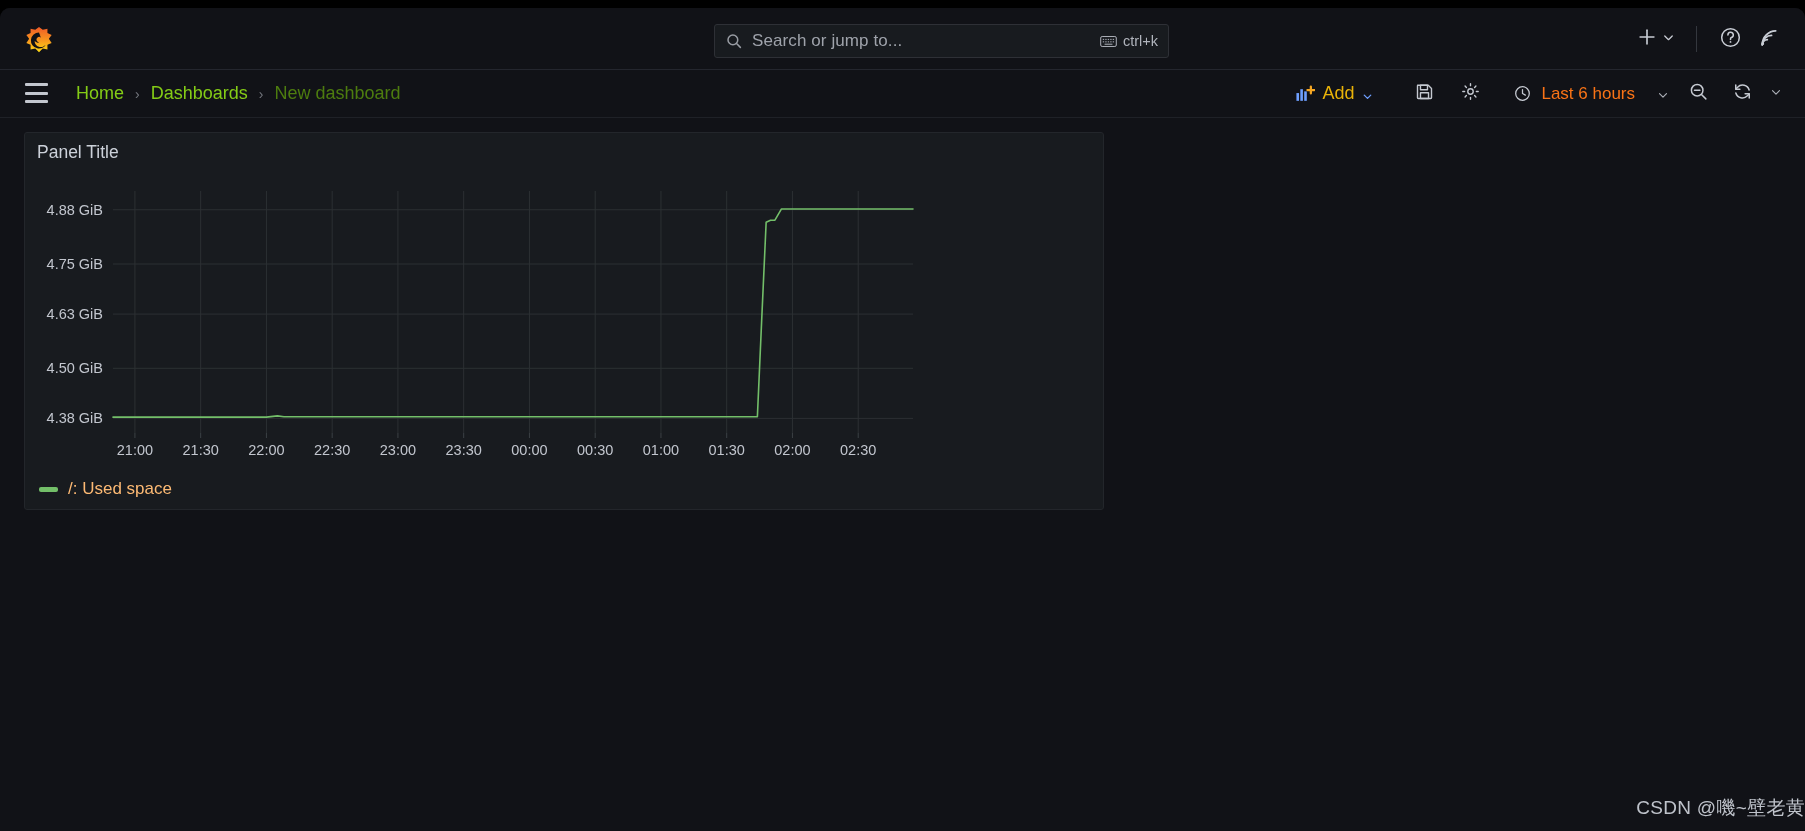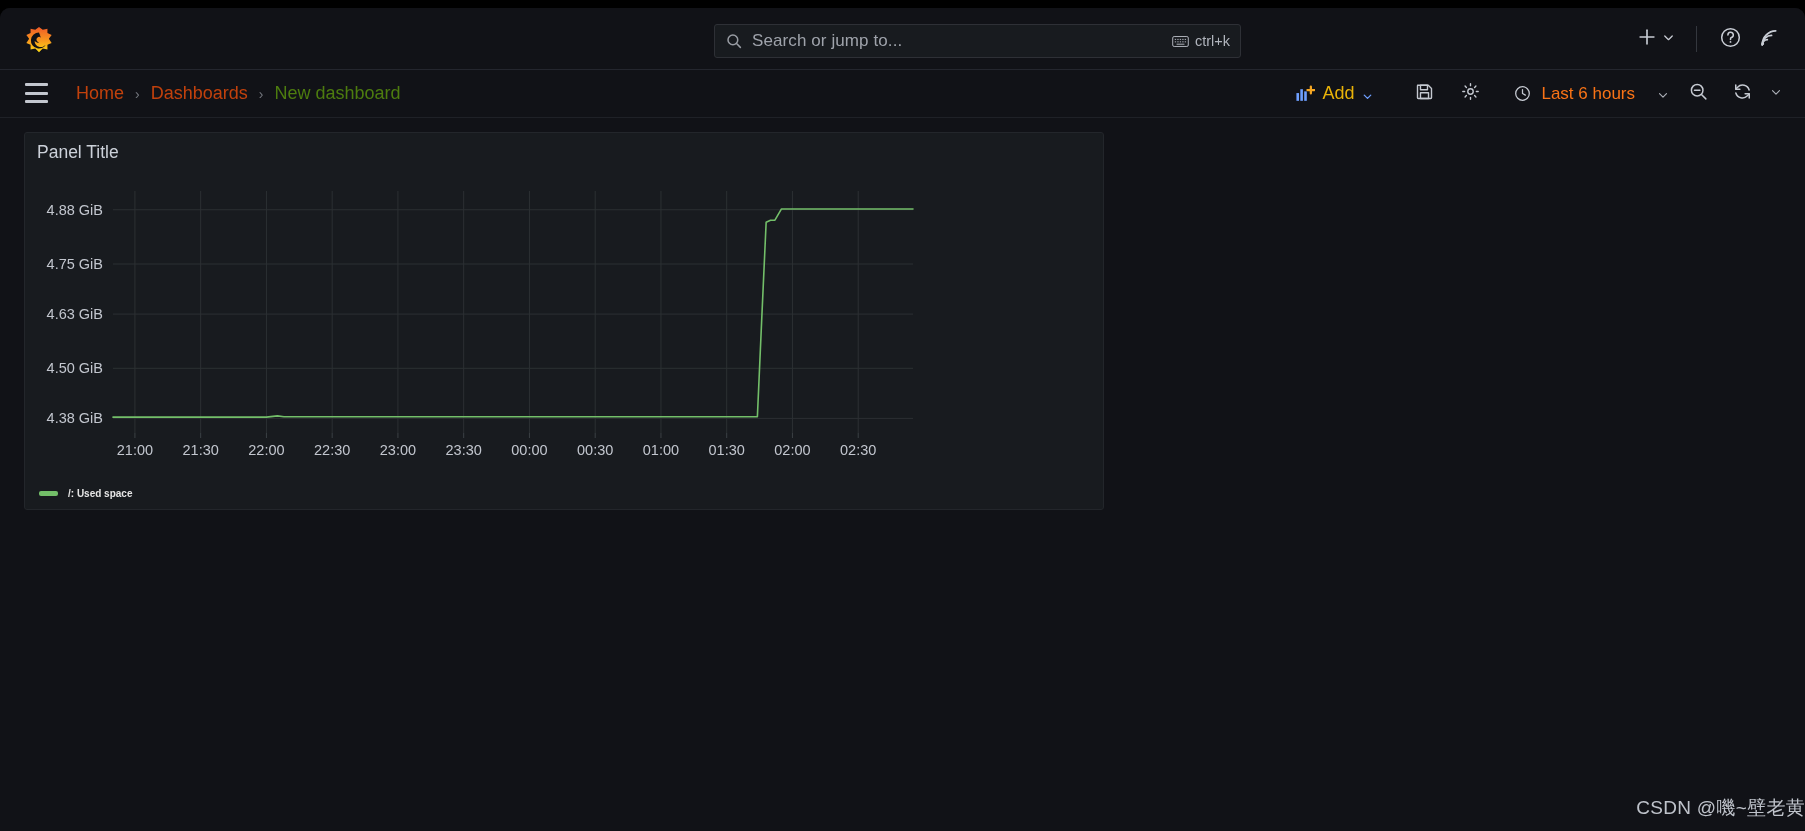--- a/index.html
+++ b/index.html
@@ -38,21 +38,21 @@
     left: 24px;
     top: 18px;
     width: 30px;
     height: 30px;
   }
 
   .search-wrap {
     position: absolute;
     left: 714px;
     top: 16px;
-    width: 527px;
+    width: 455px;
     height: 34px;
     background: #181b1f;
     border: 1px solid #2e3036;
     border-radius: 3px;
     display: flex;
     align-items: center;
     padding: 0 10px;
     cursor: pointer;
   }
   .search-icon { width: 18px; height: 18px; flex: 0 0 18px; margin-right: 9px; opacity: .82; }
@@ -110,21 +110,21 @@
   .hamburger span { display:block; height: 3px; background: #c3c7cf; border-radius: 1px; }
 
   .breadcrumb {
     position: absolute;
     left: 76px;
     display: flex;
     align-items: center;
     gap: 0;
     font-size: 18px;
   }
-  .crumb { color: #c2410c; cursor: pointer; white-space: nowrap; }
+  .crumb { color: #84cc16; cursor: pointer; white-space: nowrap; }
   .crumb.current { color: #4d7c0f; cursor: default; }
   .crumb-sep { color: #74777e; margin: 0 11px; font-size: 14px; }
 
   .toolbar {
     position: absolute;
     right: 14px;
     display: flex;
     align-items: center;
     height: 48px;
   }
@@ -193,21 +193,21 @@
     left: 14px;
     bottom: 10px;
     display: flex;
     align-items: center;
     gap: 10px;
     cursor: pointer;
   }
   .legend-swatch {
     width: 19px; height: 5px; border-radius: 2px;
   }
-  .legend-label { color: #e5e5e5; font-size: 10px; font-weight: bold; }
+  .legend-label { color: #fdba74; font-size: 17px; }
 
   .watermark {
     position: absolute;
     right: 0;
     bottom: 10px;
     color: #bfc3cb;
     font-size: 19px;
     letter-spacing: .3px;
   }
 

